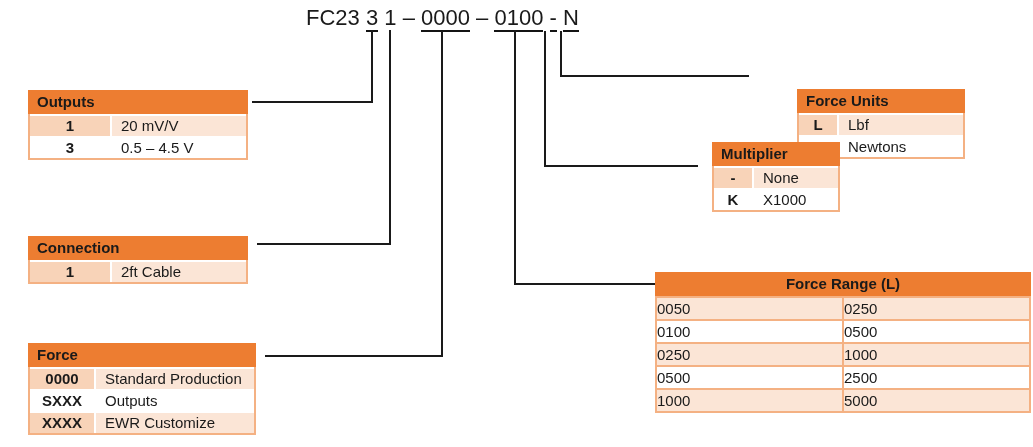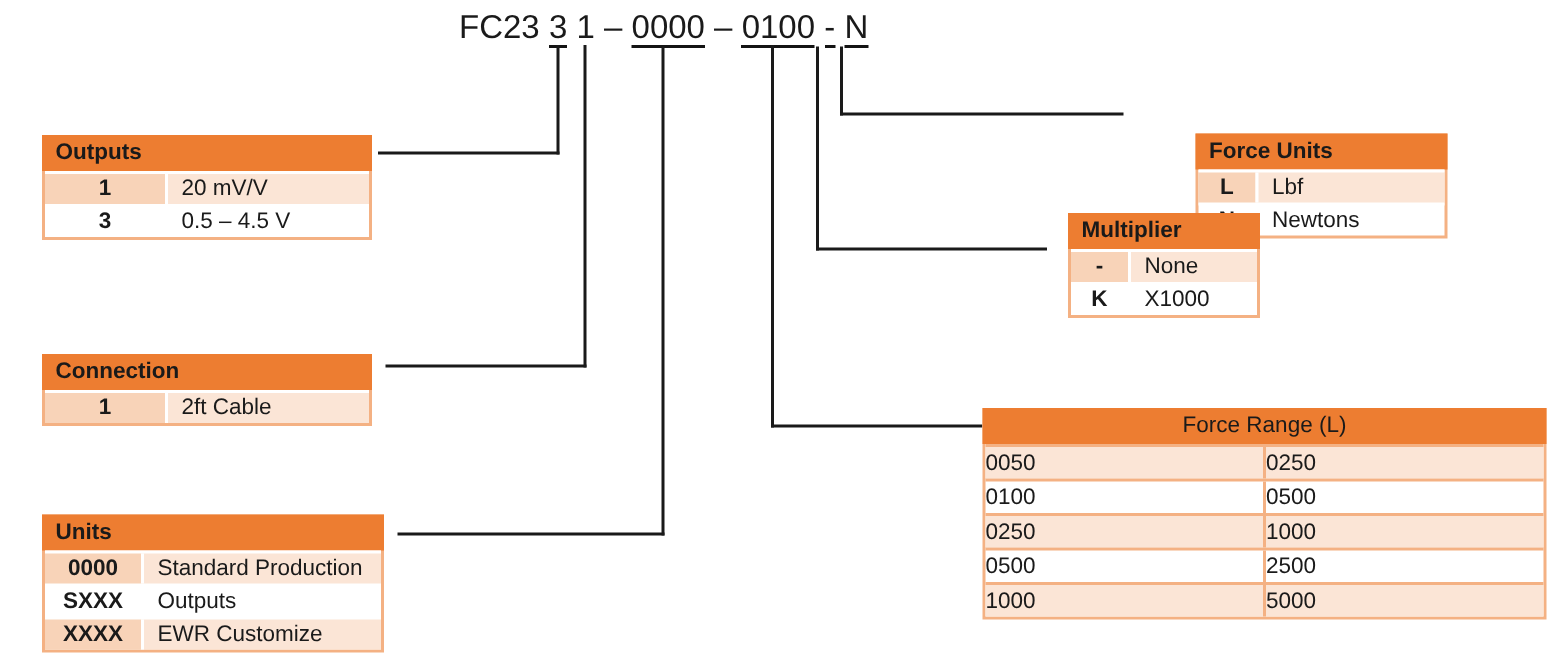--- a/index.html
+++ b/index.html
@@ -57,21 +57,21 @@
   #t-multiplier .c1{width:38px;}
 
   
   .frtable{
     position:absolute;left:655px;top:272px;width:376px;
     border:2px solid var(--border-orange,#F4B183);background:#fff;
     box-sizing:border-box;font-size:15px;
   }
   .frhdr{
     display:flex;margin:-2px -2px 0 -2px;height:24px;line-height:24px;
-    background:var(--header-orange,#ED7D31);font-weight:normal;text-align:center;
+    background:var(--header-orange,#ED7D31);font-weight:bold;text-align:center;
   }
   .frhdr .h{flex:1;}
   .frhdr .h + .h{border-left:2px solid var(--border-orange,#F4B183);}
   .frrow{
     display:flex;height:23px;line-height:21px;text-align:left;
     border-top:2px solid var(--border-orange,#F4B183);box-sizing:border-box;
   }
   .frrow .fc{flex:1;}
   .frrow .fc + .fc{border-left:2px solid var(--border-orange,#F4B183);}
   .frrow.banded{background:var(--row-peach,#FBE5D6);}
@@ -104,21 +104,21 @@
 
   <div class="dtable" id="t-connection">
     <div class="hdr">Connection</div>
     <div class="trow banded">
       <div class="c1">1</div>
       <div class="c2">2ft Cable</div>
     </div>
   </div>
 
   <div class="dtable" id="t-type">
-    <div class="hdr">Units</div>
+    <div class="hdr">Force</div>
     <div class="trow banded">
       <div class="c1">0000</div>
       <div class="c2">Standard Production</div>
     </div>
     <div class="trow">
       <div class="c1">SXXX</div>
       <div class="c2">Outputs</div>
     </div>
     <div class="trow banded">
       <div class="c1">XXXX</div>

